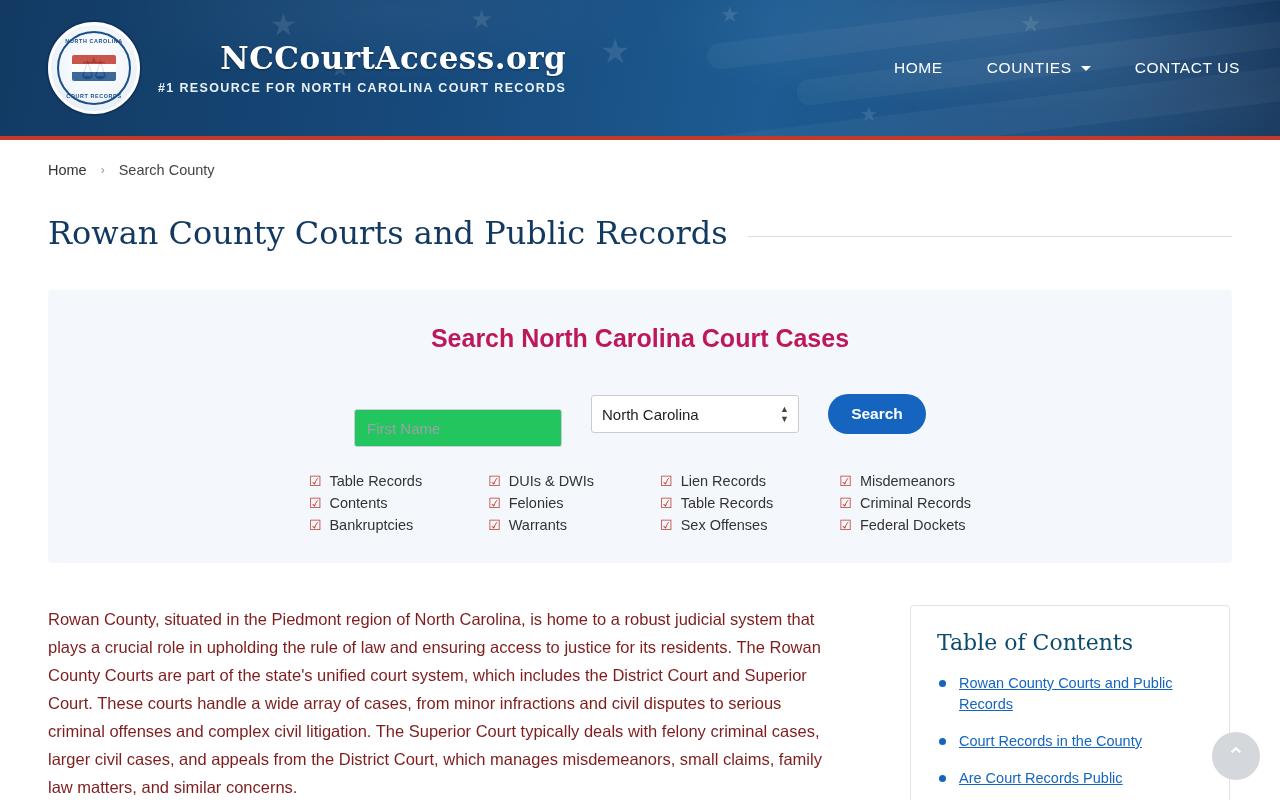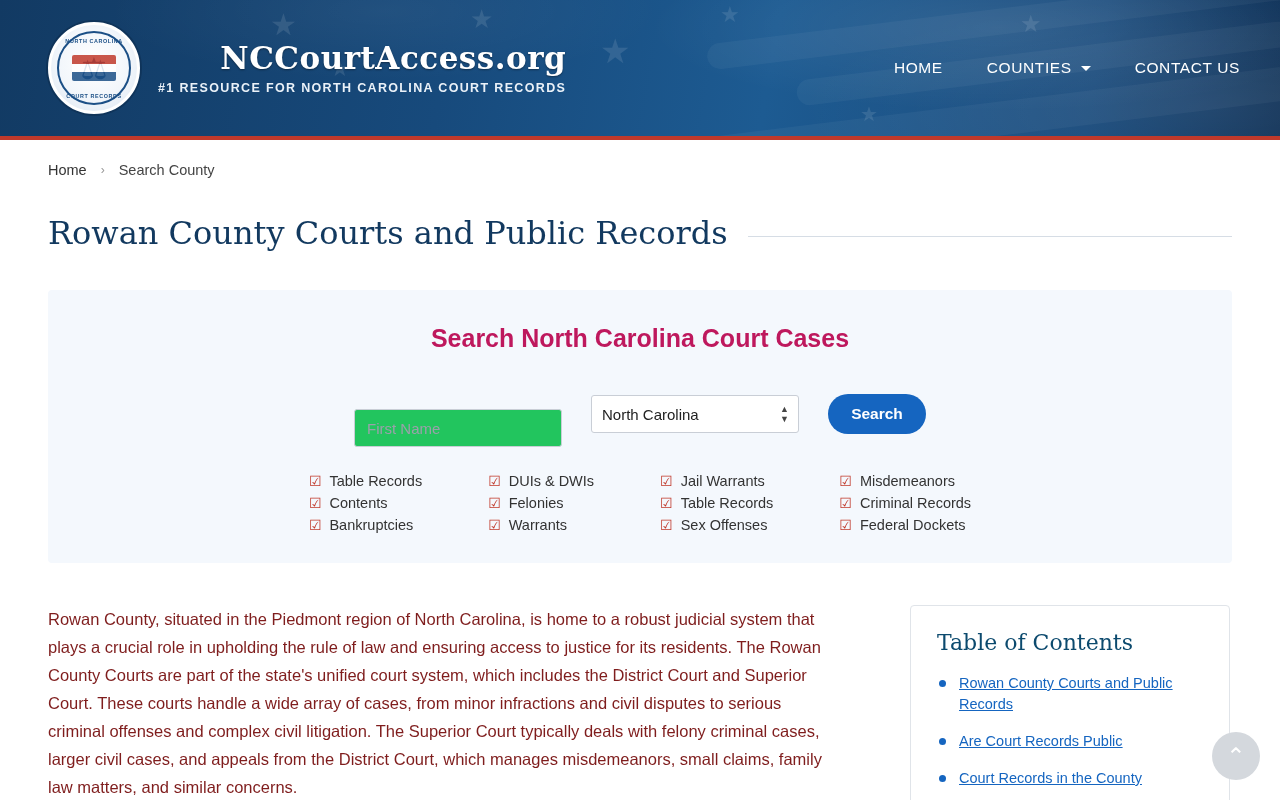--- a/index.html
+++ b/index.html
@@ -375,21 +375,21 @@
     <div class="feature">
       <span class="chk">☑</span>
       <span>Table Records</span>
     </div>
     <div class="feature">
       <span class="chk">☑</span>
       <span>DUIs &amp; DWIs</span>
     </div>
     <div class="feature">
       <span class="chk">☑</span>
-      <span>Jail Warrants</span>
+      <span>Lien Records</span>
     </div>
     <div class="feature">
       <span class="chk">☑</span>
       <span>Misdemeanors</span>
     </div>
     <div class="feature">
       <span class="chk">☑</span>
       <span>Contents</span>
     </div>
     <div class="feature">
@@ -428,24 +428,24 @@
     <p>Rowan County, situated in the Piedmont region of North Carolina, is home to a robust judicial system that plays a crucial role in upholding the rule of law and ensuring access to justice for its residents. The Rowan County Courts are part of the state's unified court system, which includes the District Court and Superior Court. These courts handle a wide array of cases, from minor infractions and civil disputes to serious criminal offenses and complex civil litigation. The Superior Court typically deals with felony criminal cases, larger civil cases, and appeals from the District Court, which manages misdemeanors, small claims, family law matters, and similar concerns.</p>
   </div>
 
   <aside class="toc">
     <h3 class="toc-title">Table of Contents</h3>
     <ul>
       <li>
         <a>Rowan County Courts and Public Records</a>
       </li>
       <li>
-        <a>Are Court Records Public</a>
+        <a>Court Records in the County</a>
       </li>
       <li>
-        <a>Court Records in the County</a>
+        <a>Are Court Records Public</a>
       </li>
     </ul>
   </aside>
 </div>
 
 <div class="back-to-top">
   <span>⌃</span>
 </div>
 
 </body></html>

